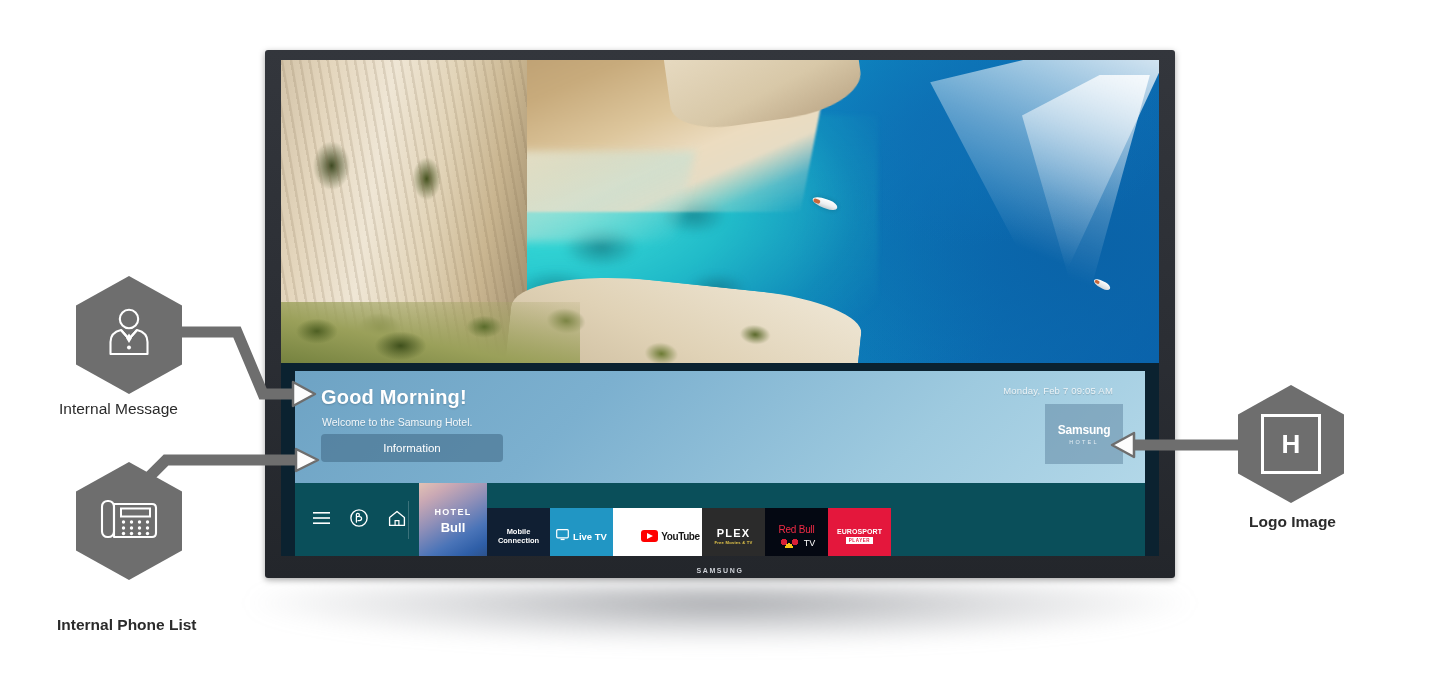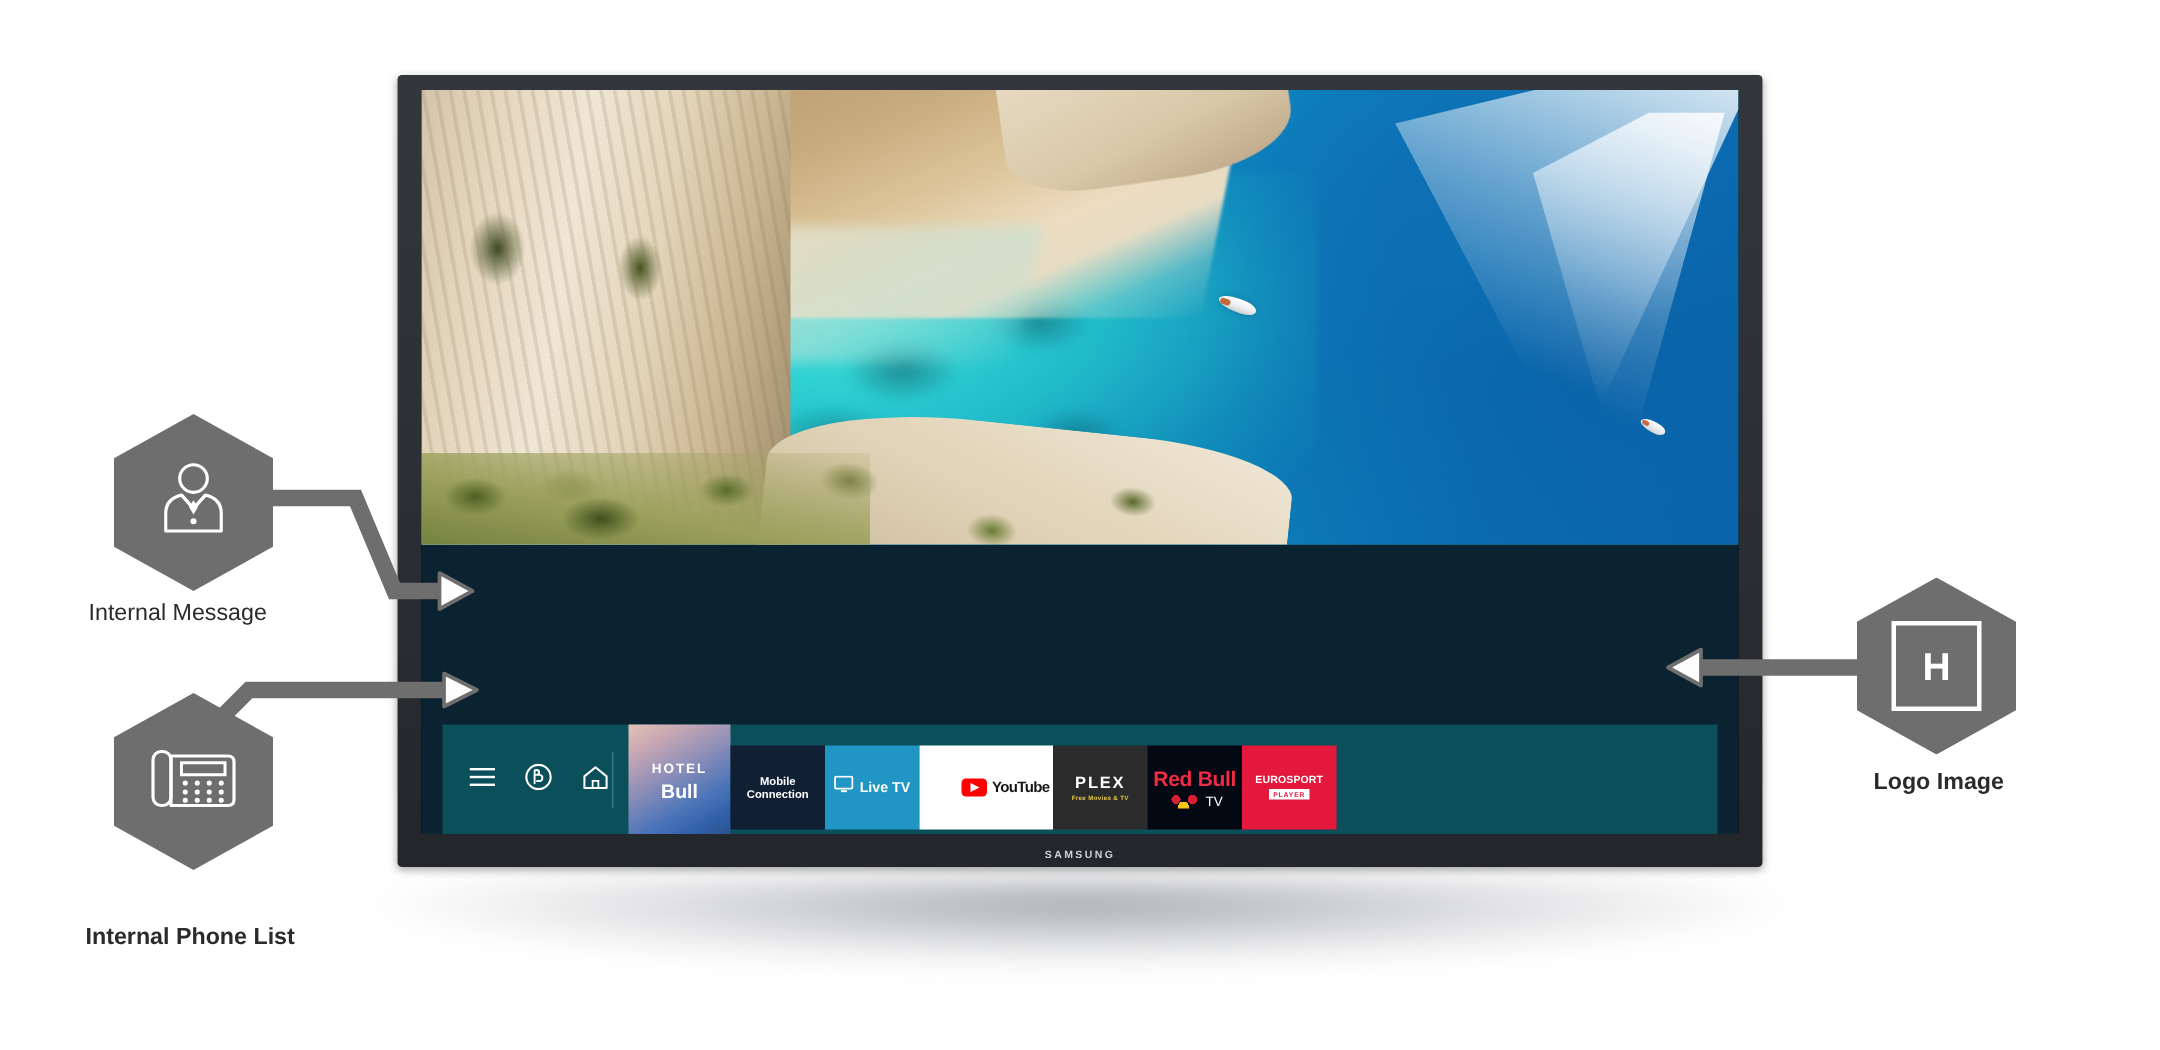--- a/index.html
+++ b/index.html
@@ -174,21 +174,21 @@
   }
   .nav-icons{
     position:absolute;left:18px;top:26px;display:flex;align-items:center;gap:20px;
   }
   .nav-icons svg{display:block;}
   .nav-divider{
     position:absolute;left:113px;top:18px;width:1px;height:38px;background:rgba(255,255,255,.20);
   }
   .tiles{position:absolute;left:124px;top:0;display:flex;align-items:flex-start;}
   .tile{
-    width:63px;height:56px;margin-top:14px;
+    width:63px;height:56px;margin-top:25px;
     display:flex;align-items:center;justify-content:center;
     overflow:hidden;text-align:center;
   }
   .tile-hotel{
     width:68px;height:76px;margin-top:0;
     background:linear-gradient(150deg,#e3c2b4 0%,#c9a8b4 18%,#8f8fb8 42%,#4a74b8 68%,#2f5fa8 85%,#2b4f86 100%);
     flex-direction:column;gap:3px;
   }
   .hotel-top{color:#ffffff;font-size:9px;font-weight:bold;letter-spacing:1.3px;}
   .hotel-bottom{color:#ffffff;font-size:13px;font-weight:bold;}
@@ -197,21 +197,21 @@
   .tile-livetv{background:#2196c4;gap:4px;}
   .tile-livetv .lbl{color:#ffffff;font-size:9.5px;font-weight:bold;}
   .tile-youtube{background:#ffffff;gap:3px;padding-left:26px;}
   .yt-play{width:17px;height:12px;background:#ff0000;border-radius:3px;position:relative;}
   .yt-play:after{content:"";position:absolute;left:6px;top:3px;border-left:6px solid #fff;border-top:3px solid transparent;border-bottom:3px solid transparent;}
   .yt-word{color:#161616;font-size:10px;font-weight:bold;letter-spacing:-.4px;}
   .tile-plex{background:#2b2b2b;flex-direction:column;}
   .plex-word{color:#ffffff;font-size:11px;font-weight:bold;letter-spacing:1.2px;}
   .plex-sub{color:#e6c84a;font-size:4.2px;font-weight:bold;letter-spacing:.2px;margin-top:1px;}
   .tile-redbull{background:#040812;flex-direction:column;justify-content:center;}
-  .rb-l1{color:#ef2b45;font-size:14px;font-weight:bold;letter-spacing:-.2px;line-height:1;}
+  .rb-l1{color:#ef2b45;font-size:10px;font-weight:normal;letter-spacing:-.2px;line-height:1;}
   .rb-l2{display:flex;align-items:flex-end;gap:2px;margin-top:1px;}
   .rb-bulls{width:24px;height:12px;background:
      radial-gradient(circle 5px at 6px 6px,#d81f36 60%,rgba(0,0,0,0) 61%),
      radial-gradient(circle 5px at 17px 6px,#d81f36 60%,rgba(0,0,0,0) 61%),
      radial-gradient(circle 6px at 11px 11px,#f5c518 60%,rgba(0,0,0,0) 61%);}
   .rb-tv{color:#ffffff;font-size:9px;font-weight:normal;}
   .tile-euro{background:#e4173c;flex-direction:column;}
   .eu-word{color:#ffffff;font-size:7px;font-weight:bold;letter-spacing:.1px;}
   .eu-sub{background:#ffffff;color:#e4173c;font-size:4.5px;font-weight:bold;letter-spacing:.6px;padding:1px 3px;margin-top:2px;}
 
@@ -250,20 +250,30 @@
           <div class="cliff-left"></div>
           <div class="cliff-top"></div>
           <div class="cliff-bottom"></div>
           <div class="veg-bottom"></div>
           <div class="wake"></div>
           <div class="wake2"></div>
           <div class="boat"></div>
           <div class="boat2"></div>
         </div>
 
+        <div class="welcome">
+          <div class="greeting">Good Morning!</div>
+          <div class="subtext">Welcome to the Samsung Hotel.</div>
+          <button class="info-btn">Information</button>
+          <div class="datetime">Monday, Feb 7  09:05 AM</div>
+          <div class="logo-box">
+            <div class="logo-main">Samsung</div>
+            <div class="logo-sub">HOTEL</div>
+          </div>
+        </div>
 
         <div class="dock">
           <div class="nav-icons">
             <span>
               <svg width="17" height="12" viewBox="0 0 17 12">
                 <rect x="0" y="0" width="17" height="1.6" fill="#fff"></rect>
                 <rect x="0" y="5.2" width="17" height="1.6" fill="#fff"></rect>
                 <rect x="0" y="10.4" width="17" height="1.6" fill="#fff"></rect>
               </svg>
             </span>

